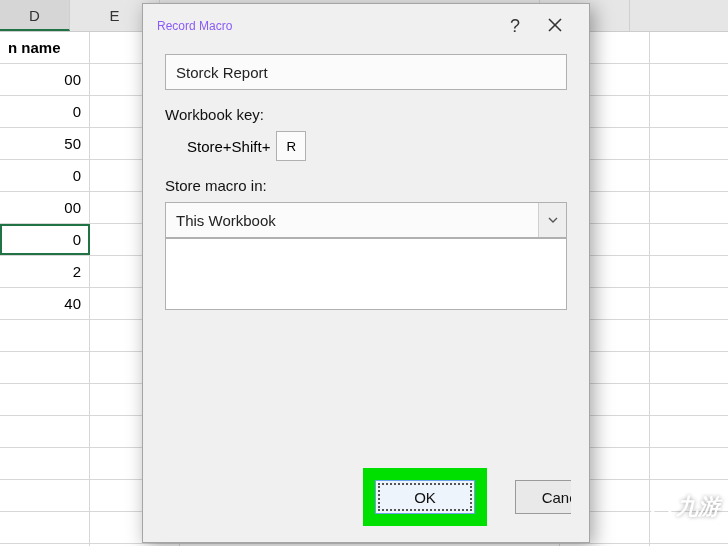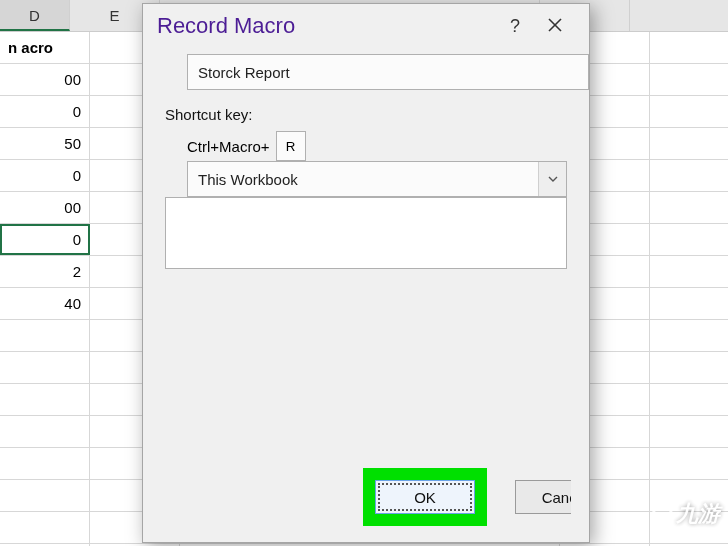--- a/index.html
+++ b/index.html
@@ -18,31 +18,31 @@
   .cell.head { font-weight: 700; text-align: left; }
   .cell.selected { outline: 2px solid #217346; outline-offset: -2px; box-shadow: inset 0 0 0 1px #217346; }
 
   
   .dialog {
     position: absolute; left: 142px; top: 3px; width: 448px; height: 540px;
     background: #f0f0f0; border: 1px solid #a5a5a5;
     box-shadow: 4px 4px 18px rgba(0,0,0,.35);
   }
   .titlebar { display: flex; align-items: center; height: 44px; padding: 0 14px; }
-  .titlebar .title { flex: 1; color: #4c1d95; font-size: 22px; }
+  .titlebar .title { flex: 1; color: #8b5cf6; font-size: 12px; }
   .titlebar .help, .titlebar .close { width: 40px; text-align: center; color: #333; font-size: 18px; }
   .titlebar .close svg { width: 14px; height: 14px; }
   .body { padding: 6px 22px 0 22px; }
   .field-label { color: #111; margin: 16px 0 8px 0; }
   .field-label .mn { text-decoration: underline; }
   .text-input {
     display: block; width: 100%; height: 36px; padding: 0 10px;
     background: #fbfbfb; border: 1px solid #b0b0b0; color: #222; font-size: 15px;
   }
-  .indent { margin-left: 22px; }
+  .indent { }
   .shortcut-row { display: flex; align-items: center; gap: 6px; margin-left: 22px; }
   .key-input { width: 30px; height: 30px; text-align: center; border: 1px solid #b0b0b0; background: #fbfbfb; }
   .select-wrap { position: relative; }
   .select-wrap .text-input { padding-right: 34px; }
   .select-caret {
     position: absolute; right: 1px; top: 1px; width: 28px; height: 34px;
     display: flex; align-items: center; justify-content: center;
     border-left: 1px solid #cfcfcf; background: #eee;
   }
   .select-caret svg { width: 10px; height: 10px; }
@@ -60,21 +60,21 @@
   .btn {
     width: 100px; height: 34px; background: #e9e9e9; border: 1px solid #9a9a9a;
     color: #111; font-size: 15px; cursor: pointer;
   }
   .btn.primary { outline: 2px dotted #555; outline-offset: -5px; border: 1px solid #6aa3e8; background: #eef4fc; }
   .cancel-clip { width: 56px; overflow: hidden; }
   .cancel-clip .btn { width: 100px; }
 
   
   .watermark {
-    position: absolute; right: 8px; bottom: 17px; color: #fff; opacity: .9;
+    position: absolute; right: 8px; bottom: 24px; color: #fff; opacity: .9;
     font-weight: 700; font-style: italic; font-size: 22px;
     text-shadow: 0 0 4px rgba(0,0,0,.4);
     display: flex; align-items: center; gap: 4px;
   }
   .watermark .sq { width: 20px; height: 20px; border: 3px solid #fff; border-radius: 4px; transform: skewX(-8deg); }
 </style>
 </head>
 <body>
 
 <div class="stage">
@@ -82,21 +82,21 @@
   <div class="sheet">
     <div class="col-headers">
       <div class="col-h wide sel">D</div>
       <div class="col-h">E</div>
       <div class="col-h" style="width:380px"></div>
       <div class="col-h">L</div>
       <div class="col-h" style="flex:1;border-right:none"></div>
     </div>
     <div class="rows" id="rows">
         <div class="row">
-          <div class="cell head">n acro</div>
+          <div class="cell head">n name</div>
           <div class="cell" style="width: 90px;"></div>
           <div class="cell" style="width: 380px; border-right: 1px solid rgb(215, 215, 215);"></div>
           <div class="cell" style="width: 90px;"></div>
           <div class="cell" style="width: 90px;"></div>
         </div>
         <div class="row">
           <div class="cell ">00</div>
           <div class="cell" style="width: 90px;"></div>
           <div class="cell" style="width: 380px; border-right: 1px solid rgb(215, 215, 215);"></div>
           <div class="cell" style="width: 90px;"></div>
@@ -220,26 +220,27 @@
               <line x1="1" y1="1" x2="13" y2="13" stroke="#333" stroke-width="1.6"></line>
               <line x1="13" y1="1" x2="1" y2="13" stroke="#333" stroke-width="1.6"></line>
             </svg>
         </span>
       </div>
     </div>
 
     <div class="body">
       <input class="text-input indent" value="Storck Report" style="">
 
-      <div class="field-label">Shortcut key:</div>
+      <div class="field-label">Workbook key:</div>
       <div class="shortcut-row">
-        <span>Ctrl+Macro+</span>
+        <span>Store+Shift+</span>
         <input class="key-input" value="R" style="">
       </div>
 
+      <div class="field-label">Store macro in:</div>
       <div class="select-wrap indent">
         <input class="text-input" readonly="" value="This Workbook" style="">
         <div class="select-caret">
           <svg viewBox="0 0 10 10">
               <polyline points="1,3 5,7 9,3" fill="none" stroke="#555" stroke-width="1.4"></polyline>
             </svg>
         </div>
       </div>
 
       <textarea class="desc" style=""></textarea>

